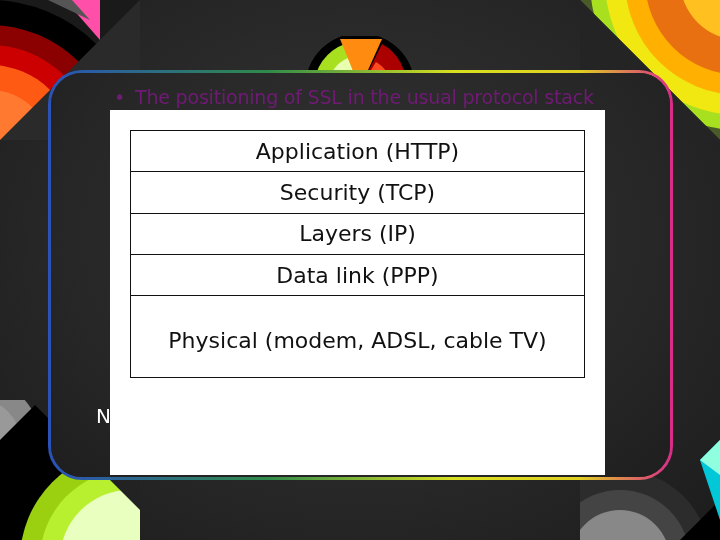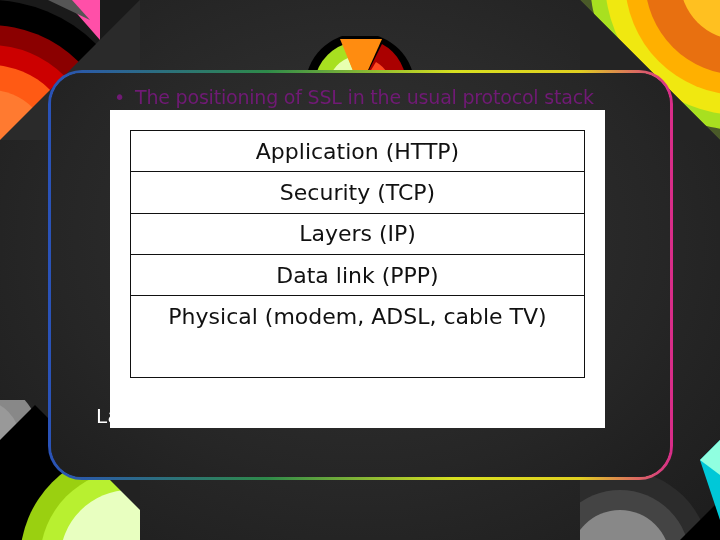--- a/index.html
+++ b/index.html
@@ -22,32 +22,32 @@
       position:absolute; left:51px; top:73px; width:619px; height:404px;
       border-radius:31px;
       background: radial-gradient(ellipse at 50% 40%, #343434 0%, #262626 70%, #1e1e1e 100%);
     }
     .bullet {
       position:absolute; left:114px; top:86px; color:#701a75; font-size:19px;
       font-family: "DejaVu Sans", sans-serif; white-space:nowrap; letter-spacing:-0.2px;
     }
     .bullet .dot { margin-right:10px; }
     .figure {
-      position:absolute; left:110px; top:110px; width:495px; height:318px; background:#ffffff;
+      position:absolute; left:110px; top:110px; width:495px; height:365px; background:#ffffff;
     }
     .stack {
       position:absolute; left:20px; top:20px; width:455px; height:248px;
       border:1.5px solid #111; box-sizing:border-box;
     }
     .layer {
       height:41.3px; box-sizing:border-box; border-bottom:1.5px solid #111;
       display:flex; align-items:center; justify-content:center;
       font-family:"DejaVu Sans", sans-serif; font-size:22px; color:#111;
     }
-    .layer:last-child { border-bottom:none; }
+    .layer:last-child { border-bottom:none;margin-top:24px; }
     .caption {
       position:absolute; left:96px; top:402px; color:#ffffff; font-size:20px; line-height:29px;
       font-family:"DejaVu Sans", sans-serif; letter-spacing:0.3px;
     }
   </style>
 </head>
 <body>
 
 <svg class="corner" style="left:0;top:0" width="140" height="140" viewBox="0 0 140 140">
   <path d="M0 140 L140 0 L0 0 Z" fill="#1a1a1a"></path>
@@ -112,14 +112,14 @@
   <div class="stack">
     <div class="layer">Application (HTTP)</div>
     <div class="layer">Security (TCP)</div>
     <div class="layer">Layers (IP)</div>
     <div class="layer">Data link (PPP)</div>
     <div class="layer">Physical (modem, ADSL, cable TV)</div>
   </div>
 </div>
 
 <div class="caption">
-  <div>Layers (and protocols) for a home</div>
+  <div>Network (and protocols) for a home</div>
 </div>
 
 </body></html>

